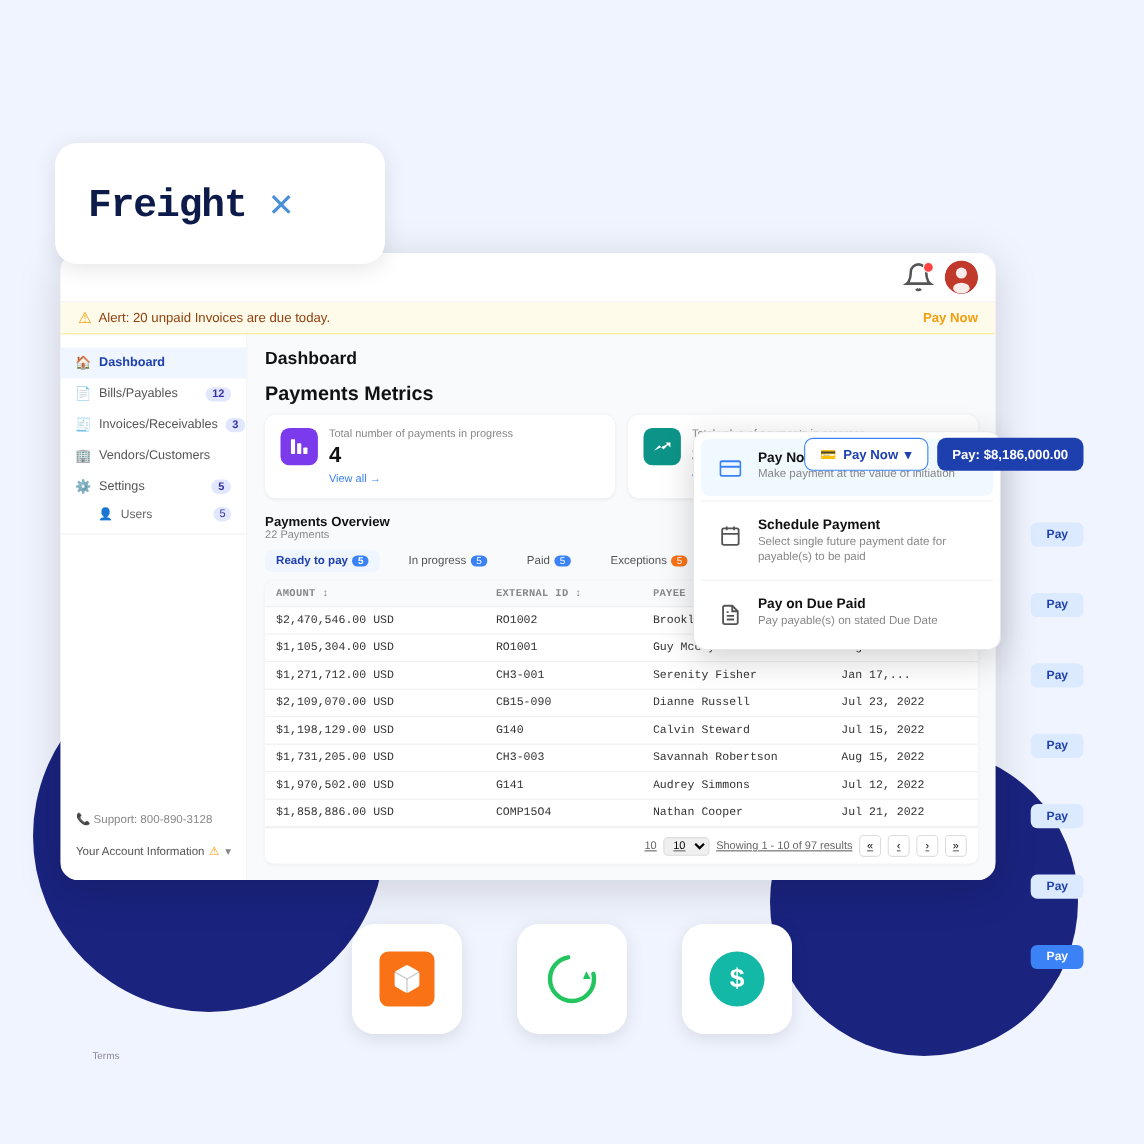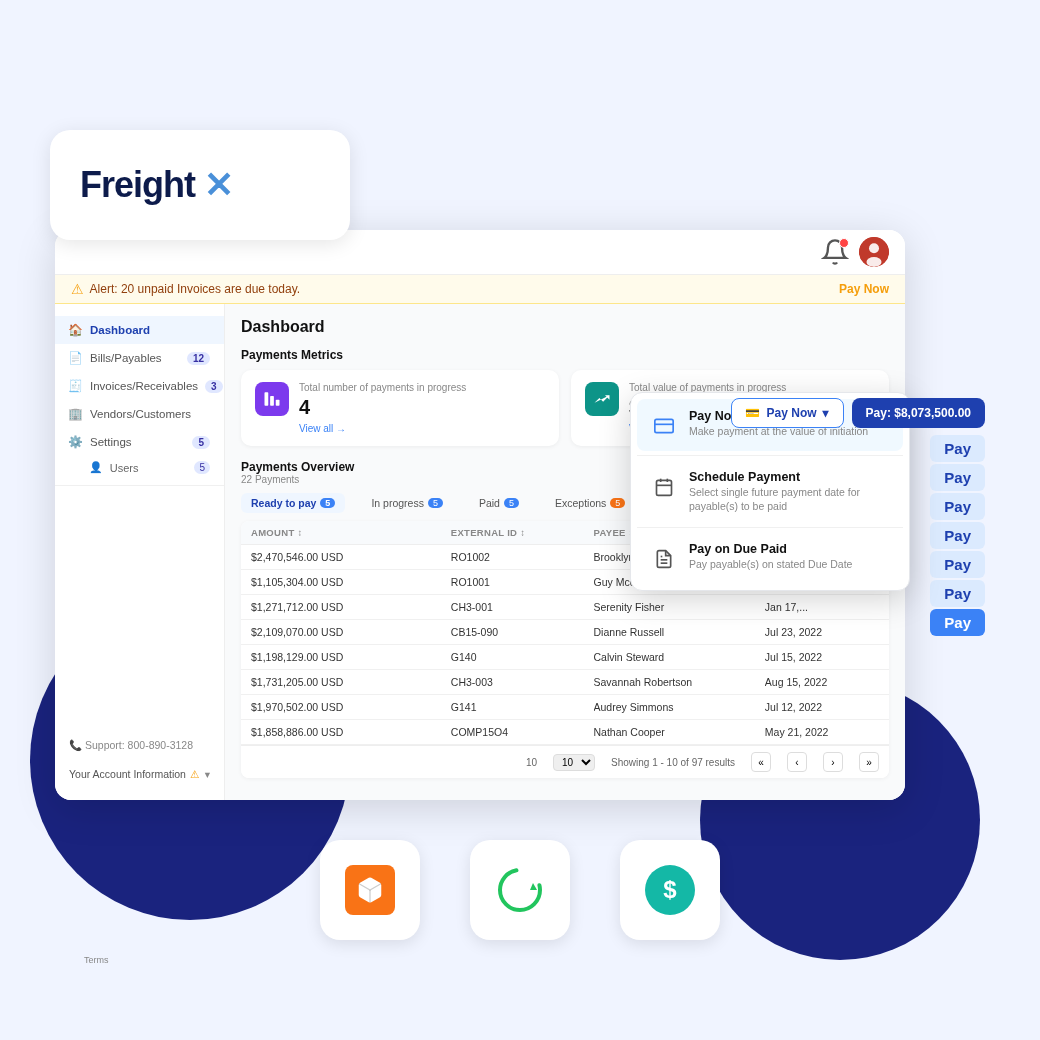--- a/index.html
+++ b/index.html
@@ -221,21 +221,21 @@
       padding: 14px 16px;
       background: #f9fafb;
     }
     .page-title {
       font-size: 16px;
       font-weight: 700;
       color: #111;
       margin-bottom: 12px;
     }
     .section-title {
-      font-size: 12px;
+      font-size: 18px;
       font-weight: 700;
       color: #111;
       margin-bottom: 8px;
     }
 
     
     .metrics-row {
       display: flex;
       gap: 12px;
       margin-bottom: 14px;
@@ -343,33 +343,34 @@
     }
     .table-row {
       display: grid;
       grid-template-columns: 1.4fr 1fr 1.2fr 0.8fr;
       padding: 6px 10px;
       border-bottom: 1px solid #f0f0f0;
       font-size: 10.5px;
       color: #333;
       align-items: center;
     }
-    .table-cell { overflow: hidden; text-overflow: ellipsis; white-space: nowrap; }
+    .table-cell { overflow: hidden; text-overflow: ellipsis; white-space: nowrap; font-family: Liberation Mono, monospace; }
 
     
     .pagination {
       display: flex;
       align-items: center;
       justify-content: flex-end;
       padding: 6px 10px;
       font-size: 10px;
       color: #666;
-      gap: 16px;
+      gap: 6px;
       background: white;
       border-top: 1px solid #eee;
+      text-decoration: underline;
     }
     .page-btn {
       width: 20px;
       height: 20px;
       border: 1px solid #ddd;
       border-radius: 4px;
       background: white;
       cursor: pointer;
       display: flex;
       align-items: center;
@@ -471,23 +472,24 @@
       flex-direction: column;
       gap: 2px;
       z-index: 20;
     }
     .pay-btn-small {
       background: #3b82f6;
       color: white;
       border: none;
       border-radius: 6px;
       padding: 5px 14px;
-      font-size: 15px;
+      font-size: 11px;
       font-weight: 600;
       cursor: pointer;
+      margin-top: 40px;
     }
     .pay-btn-small.light {
       background: #dbeafe;
       color: #1e40af;
     }
 
     
     .bottom-icons {
       position: absolute;
       bottom: 100px;
@@ -551,20 +553,21 @@
       color: #aaa;
       letter-spacing: 0.5px;
       text-transform: uppercase;
       z-index: 45;
     }
 
     
     .freight-logo {
       display: flex;
       align-items: center;
+      font-family: Liberation Mono, monospace;
     }
   </style>
 </head>
 <body>
 
 <div class="bg-circle-left"></div>
 <div class="bg-circle-right"></div>
 
 <div class="logo-card">
   <div class="freight-logo">
@@ -752,21 +755,21 @@
         <div class="table-row">
           <div class="table-cell">$1,970,502.00 USD</div>
           <div class="table-cell">G141</div>
           <div class="table-cell">Audrey Simmons</div>
           <div class="table-cell">Jul 12, 2022</div>
         </div>
         <div class="table-row">
           <div class="table-cell">$1,858,886.00 USD</div>
           <div class="table-cell">COMP15O4</div>
           <div class="table-cell">Nathan Cooper</div>
-          <div class="table-cell">May 21, 2022</div>
+          <div class="table-cell">Jul 21, 2022</div>
         </div>
 
         <div class="pagination">
           <span>10</span>
           <select class="per-page-select">
             <option>10</option>
             <option>25</option>
             <option>50</option>
           </select>
           <span>Showing 1 - 10 of 97 results</span>
@@ -782,21 +785,21 @@
 </div>
 
 <div class="attachments-label">ATTACHMENTS</div>
 
 <div class="pay-now-btn-area">
   <button class="pay-now-btn">
     <span>💳</span>
     <span>Pay Now</span>
     <span>▾</span>
   </button>
-  <button class="pay-total-btn">Pay: $8,073,500.00</button>
+  <button class="pay-total-btn">Pay: $8,186,000.00</button>
 </div>
 
 <div class="dropdown-popup">
 
   <div class="dropdown-item selected">
     <div class="dropdown-item-icon">
       <svg width="20" height="20" viewBox="0 0 24 24" fill="none" stroke="#3b82f6" stroke-width="2">
         <rect x="1" y="4" width="22" height="16" rx="2" ry="2"></rect>
         <line x1="1" y1="10" x2="23" y2="10"></line>
       </svg>

